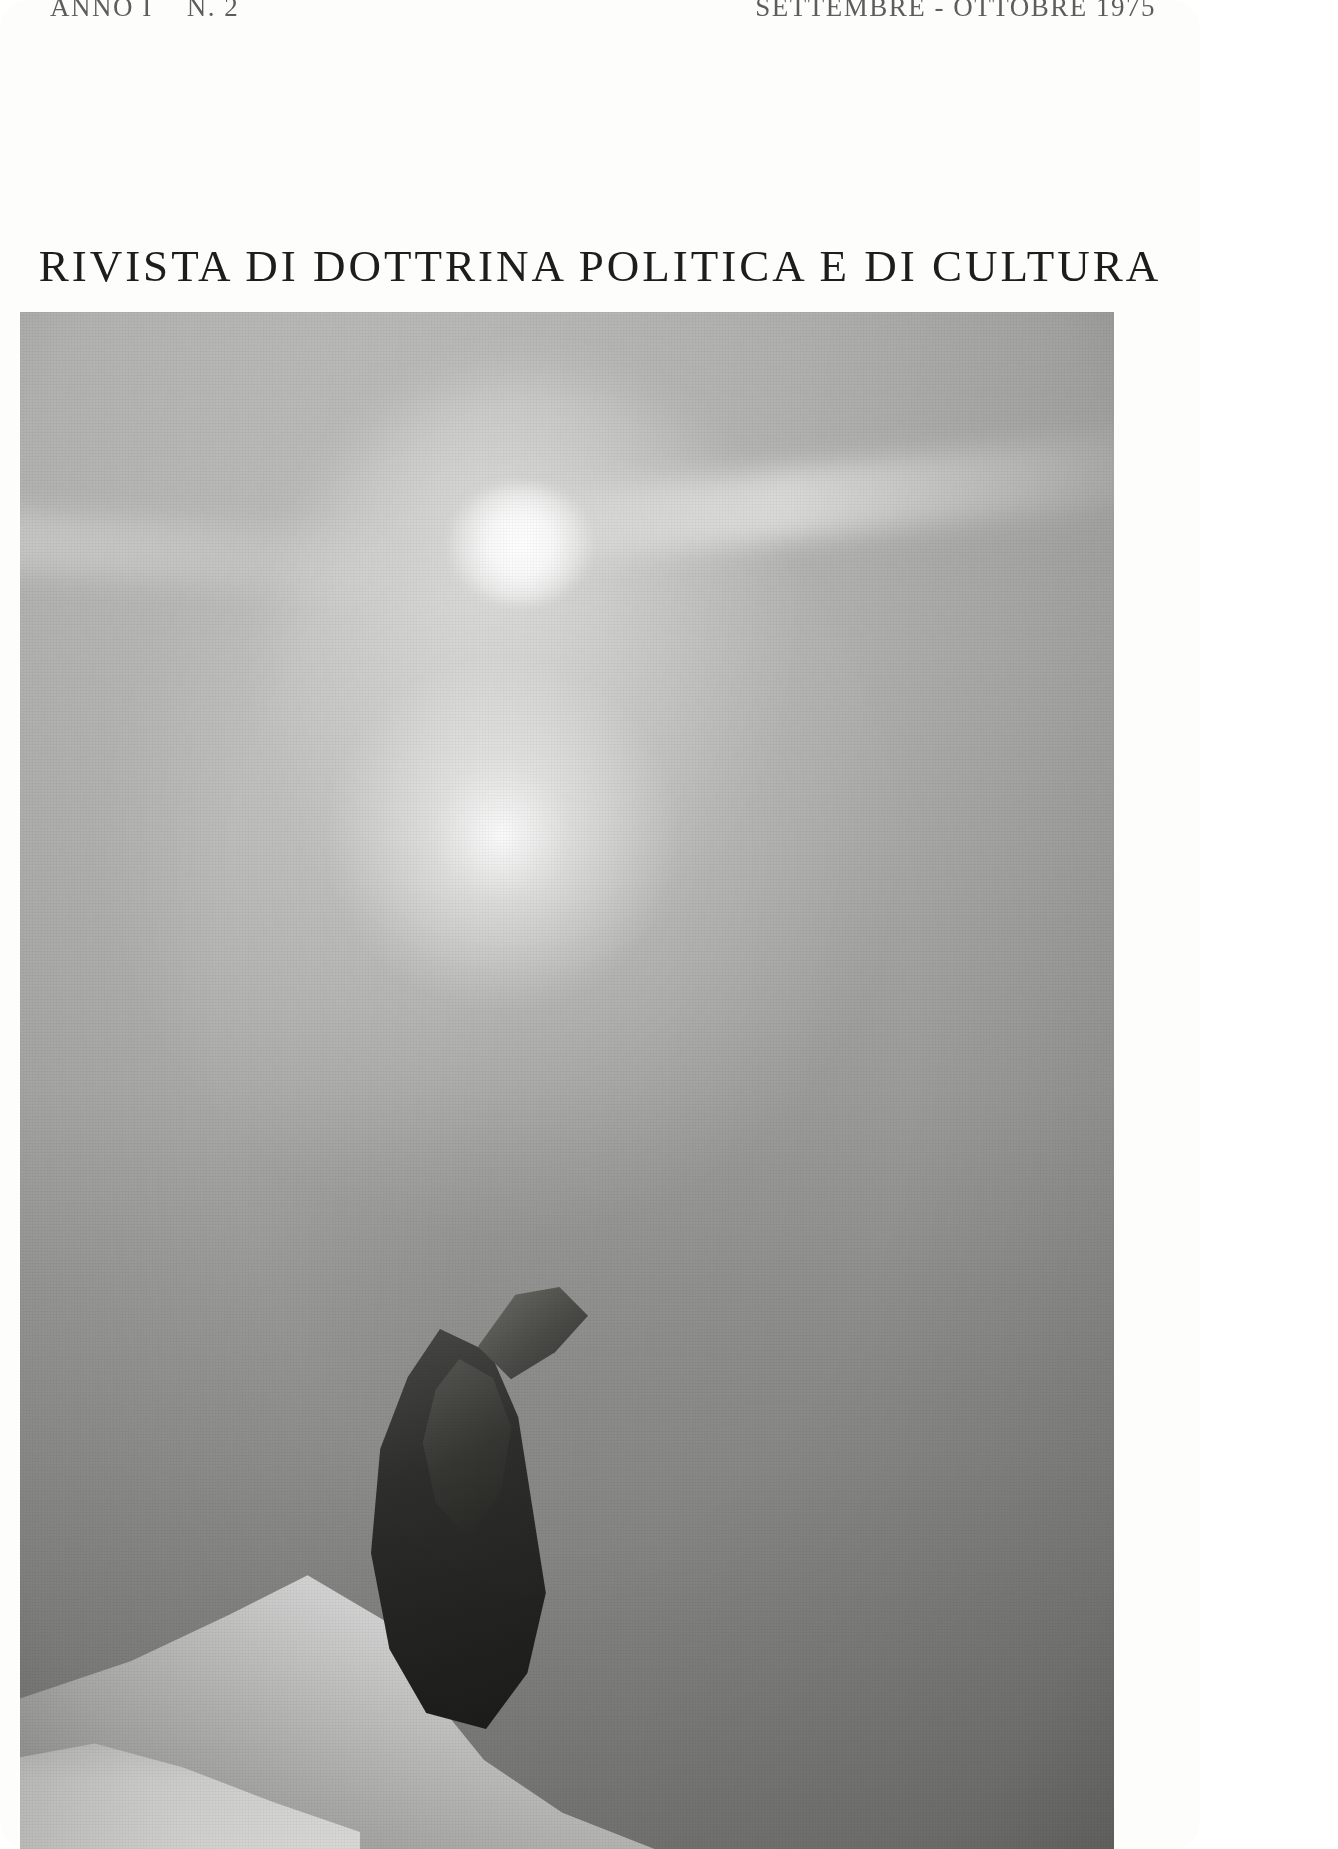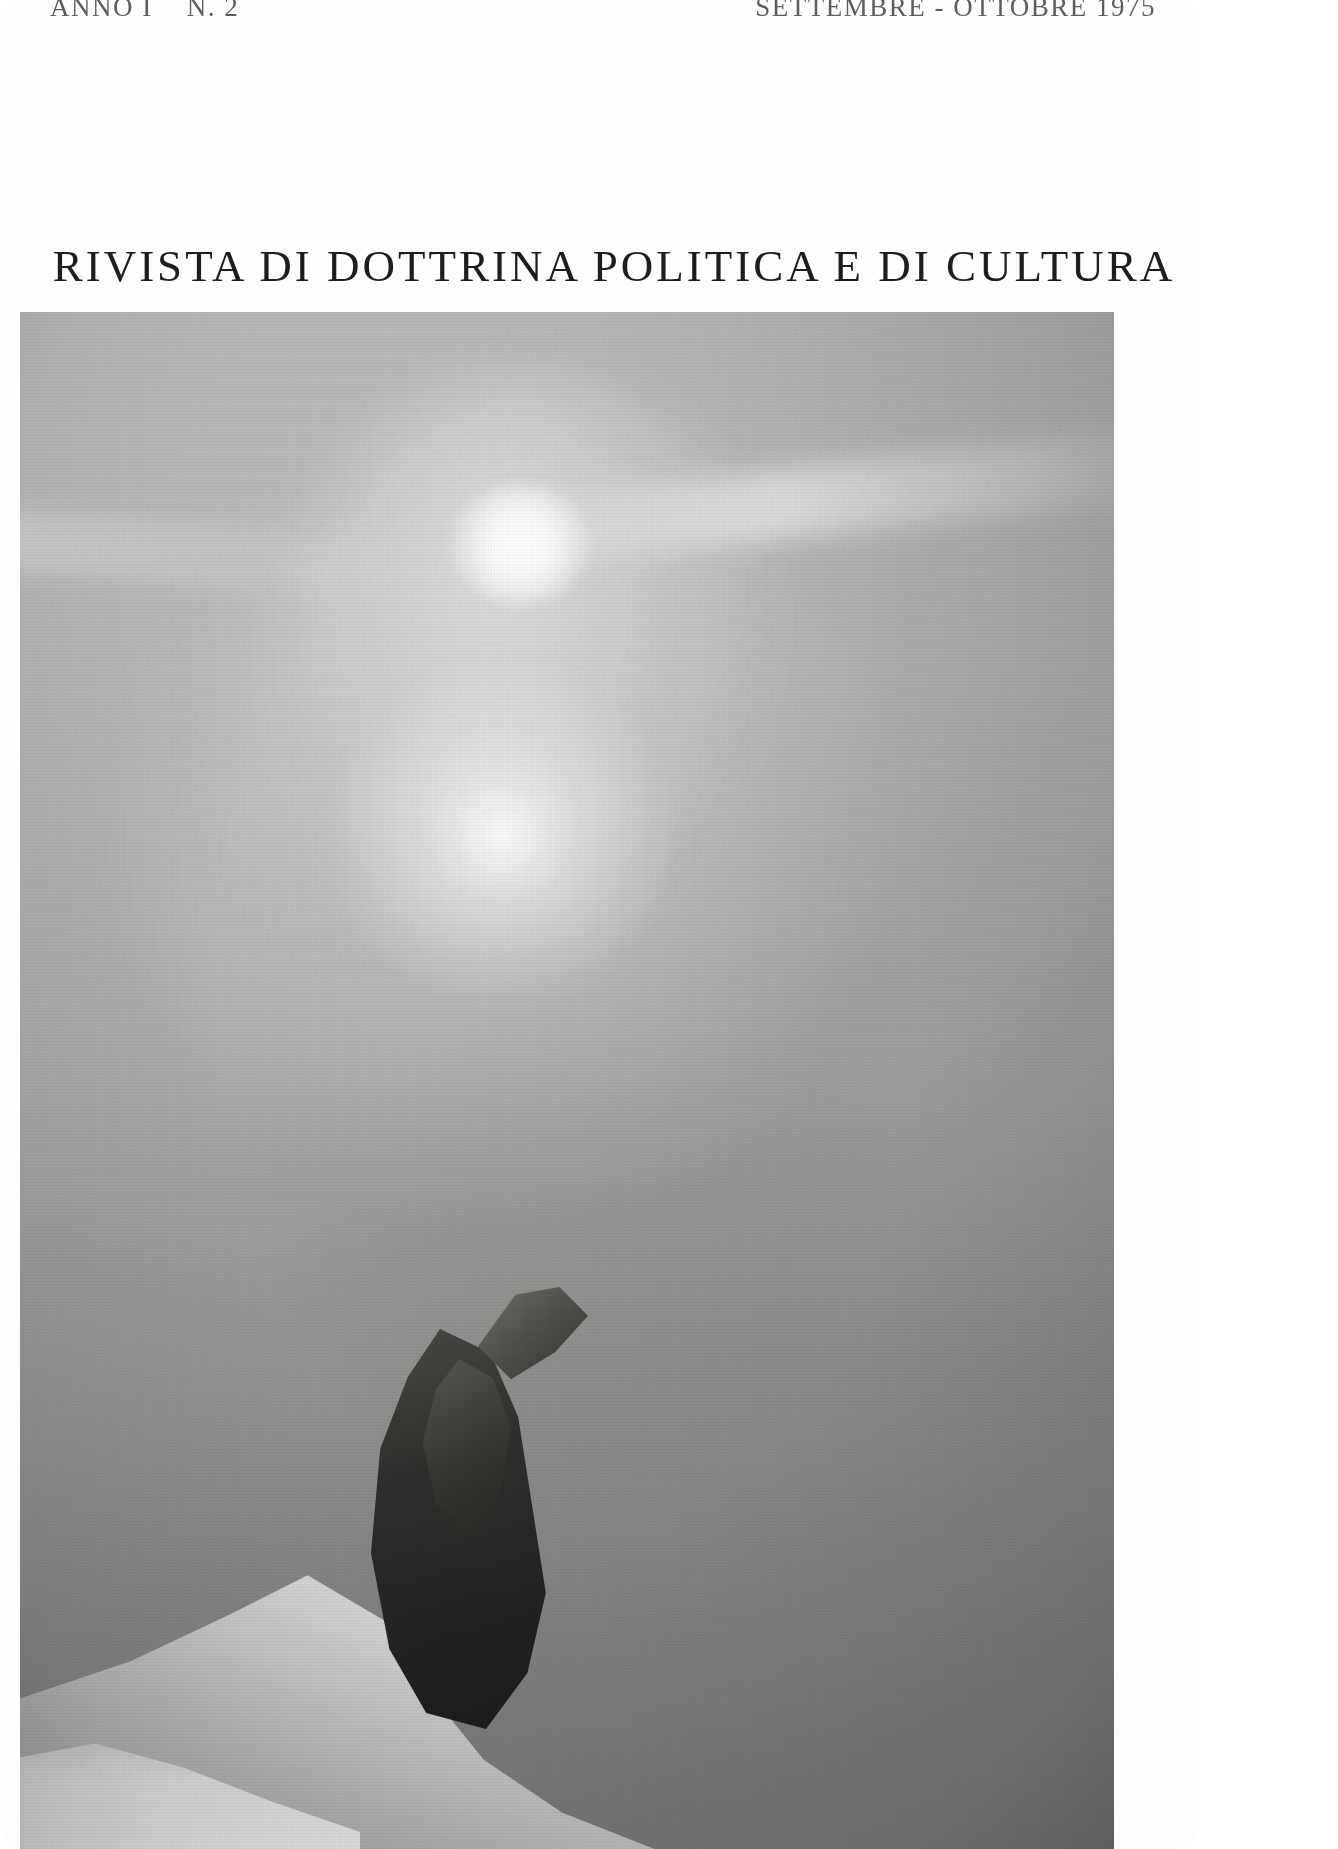--- a/index.html
+++ b/index.html
@@ -73,21 +73,20 @@
   .subtitle {
     position: absolute;
     top: 240px;
     left: 0;
     width: 100%;
     text-align: center;
     font-family: "Liberation Serif", serif;
     font-size: 45px;
     letter-spacing: 3px;
     color: #1d1d1d;
-    margin-left: 14px;
   }
 
   
   .photo-frame {
     position: absolute;
     top: 312px;
     left: 20px;
     width: 1094px;
     height: 1537px;
     overflow: hidden;

